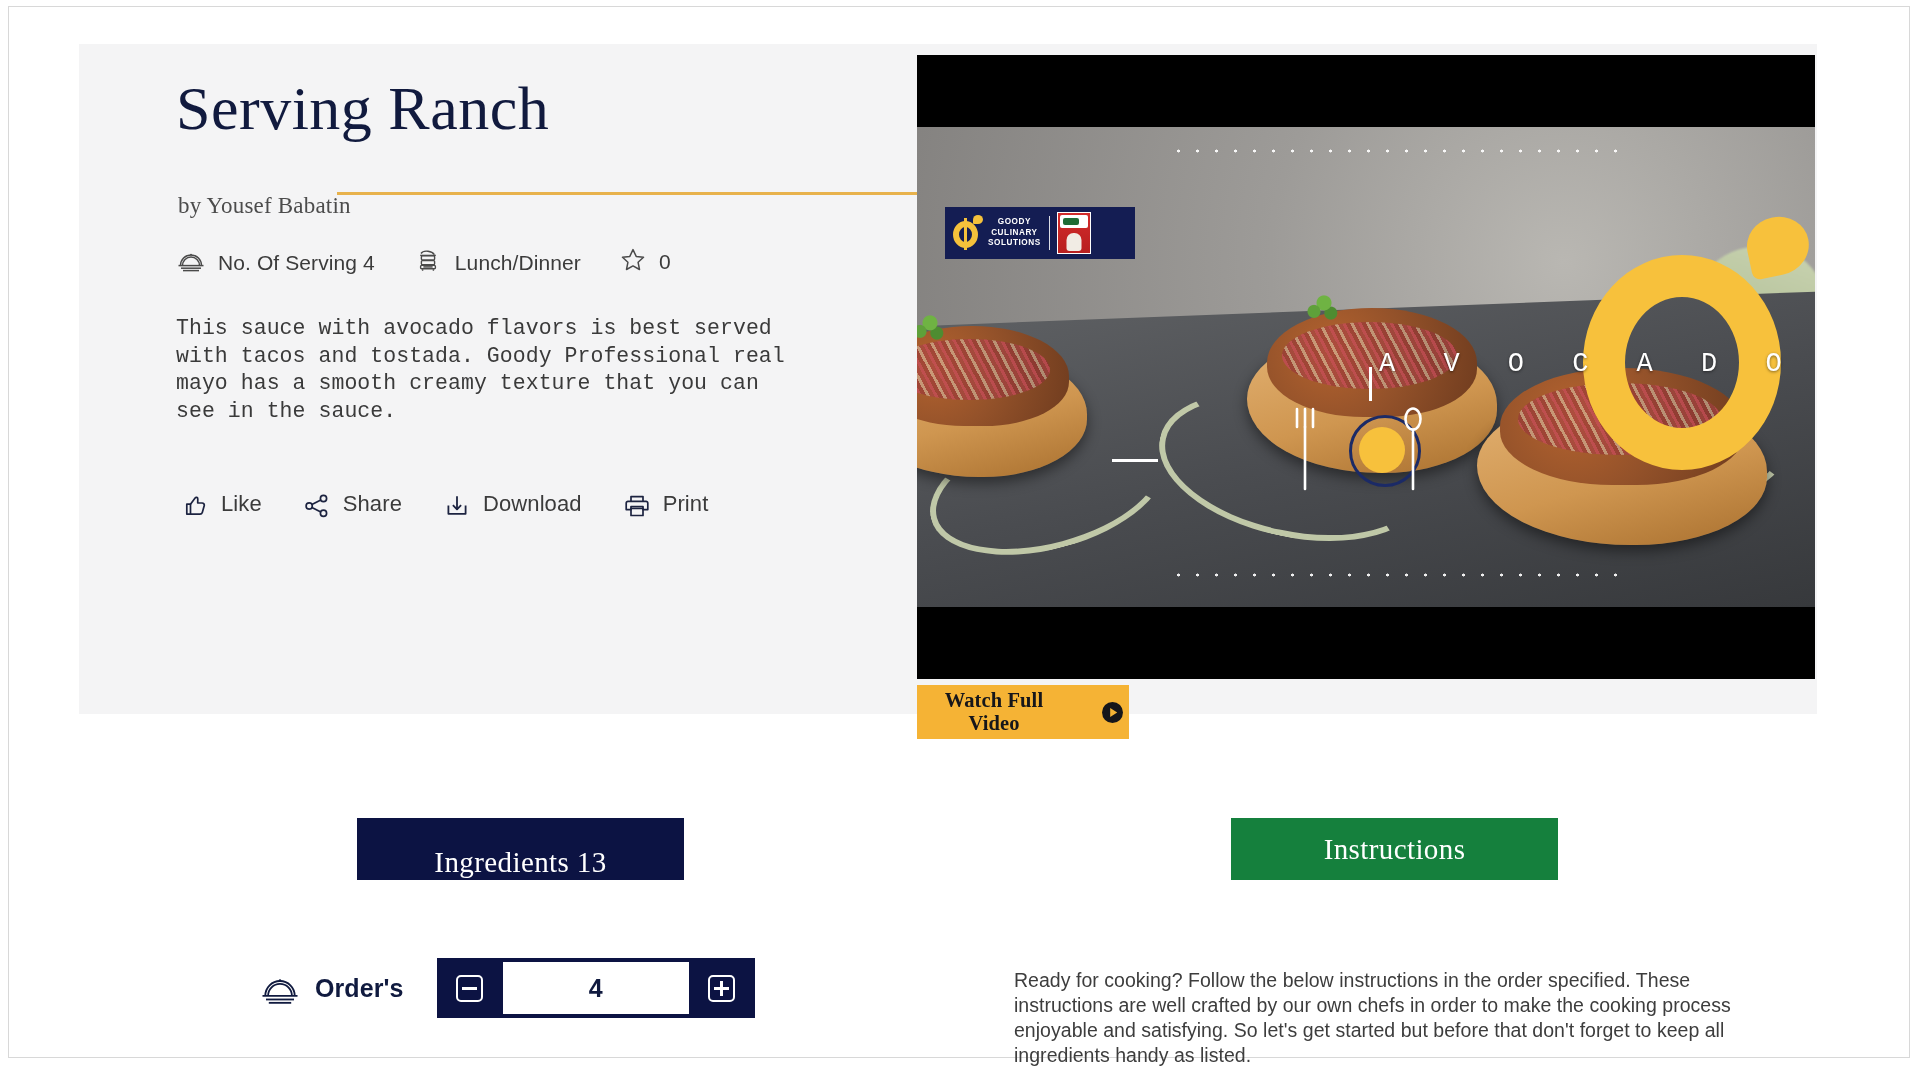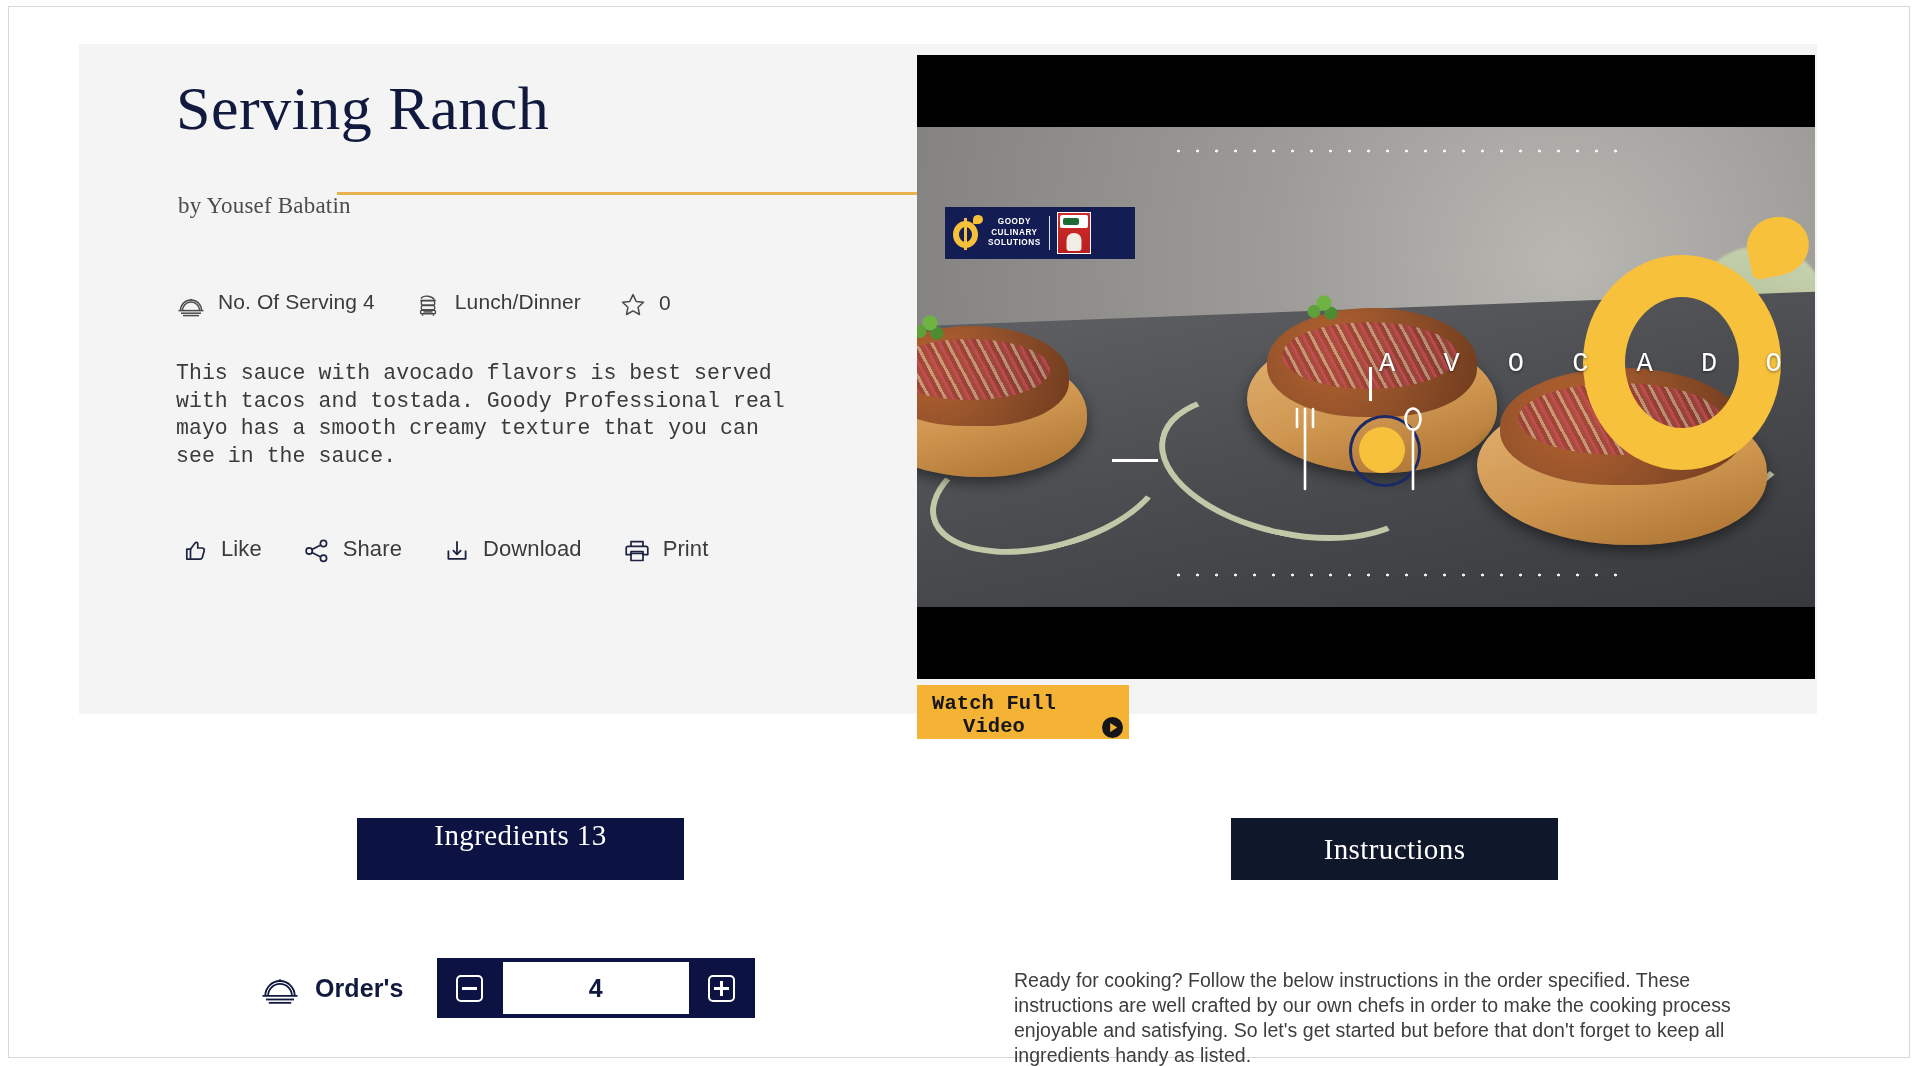--- a/index.html
+++ b/index.html
@@ -72,23 +72,22 @@
   }
 
   .meta-row {
     display: flex;
     align-items: center;
     margin-top: 26px;
     gap: 0;
   }
   .meta-item {
     display: flex;
-    align-items: flex-start;
+    align-items: flex-end;
     margin-right: 38px;
-    margin-top: 45px;
   }
   .meta-item .ic {
     display: inline-flex;
     align-items: center;
     justify-content: center;
     margin-right: 12px;
   }
   .meta-label {
     font-size: 21px;
     color: #3b3b3b;
@@ -423,24 +422,24 @@
 
   .watch-btn {
     position: absolute;
     left: 0px;
     top: 630px;
     width: 212px;
     height: 54px;
     background: #f5b335;
     border: 0;
     display: flex;
-    align-items: flex-end;
+    align-items: center;
     justify-content: center;
     cursor: pointer;
-    font-family: Liberation Mono, monospace;
+    font-family: Liberation Serif, serif;
     gap: 28px;
   }
   .watch-btn .wlabel {
     font-size: 20.5px;
     font-weight: bold;
     color: #16161a;
     letter-spacing: .1px;
   }
   .watch-btn .ic {
     margin-left: 9px;
@@ -455,30 +454,30 @@
     width: 327px;
     height: 62px;
     background: #0c1343;
     border: 0;
     cursor: pointer;
     font-family: "Liberation Serif", "DejaVu Serif", serif;
     color: #ffffff;
     font-size: 29px;
     letter-spacing: .4px;
     display: flex;
-    align-items: flex-start;
+    align-items: flex-end;
     justify-content: center;
   }
   .tab-instructions {
     position: absolute;
     left: 1222px;
     top: 811px;
     width: 327px;
     height: 62px;
-    background: #0f172a;
+    background: #15803d;
     border: 0;
     cursor: pointer;
     font-family: "Liberation Serif", "DejaVu Serif", serif;
     color: #ffffff;
     font-size: 29px;
     letter-spacing: .4px;
     display: flex;
     align-items: center;
     justify-content: center;
   }

